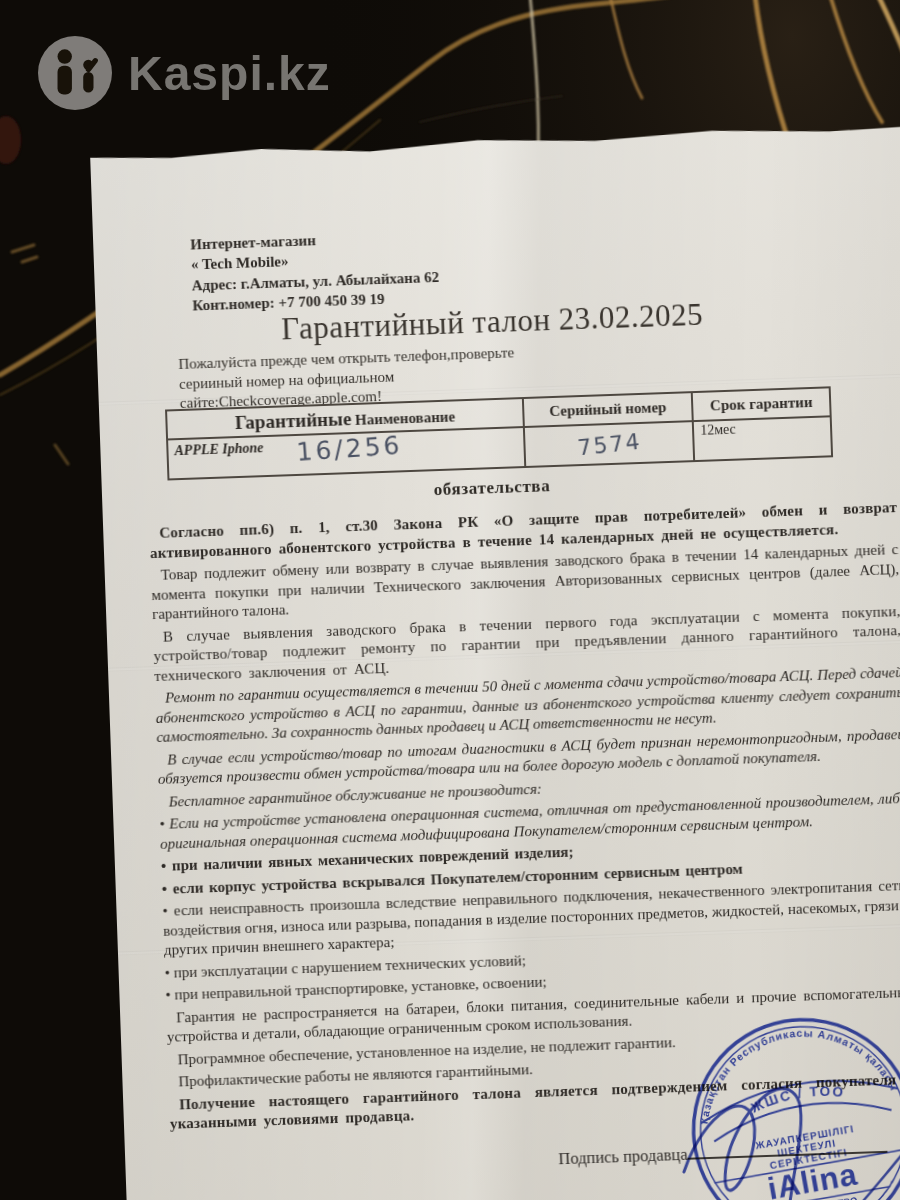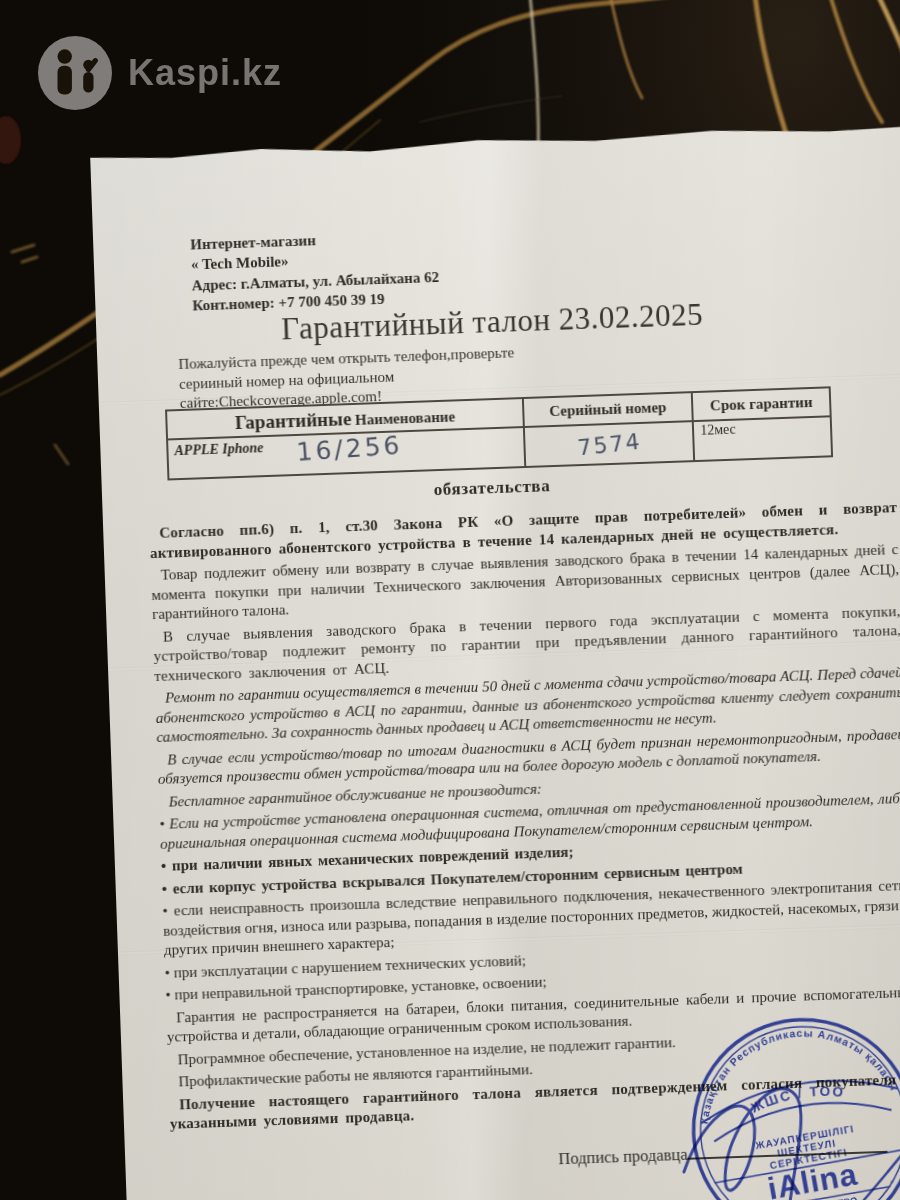--- a/index.html
+++ b/index.html
@@ -4,21 +4,21 @@
 <style>
   html,body{margin:0;padding:0;background:#000;}
   .stage{position:relative;width:900px;height:1200px;overflow:hidden;background:#0d0a07;
          font-family:"Liberation Serif",serif;}
 
   
   .marble{position:absolute;inset:0;z-index:0;}
 
   
   .kaspi{position:absolute;left:38px;top:36px;z-index:6;display:flex;align-items:center;gap:16px;}
-  .kaspi-text{font-family:"Liberation Sans",sans-serif;font-weight:bold;font-size:36px;
+  .kaspi-text{font-family:"Liberation Sans",sans-serif;font-weight:bold;font-size:48px;
               color:#8f8d89;opacity:.82;letter-spacing:1px;}
 
   
   .paper{position:absolute;left:90px;top:152px;width:902px;height:1160px;
          transform:rotate(-2deg);transform-origin:0 0;z-index:2;
          background:linear-gradient(158deg,#eae8e2 0%,#e3e0d9 30%,#dedbd3 58%,#d6d2c9 100%);
          box-shadow:0 0 24px 4px rgba(0,0,0,.6);
          clip-path:polygon(0 0.5%,9% 0.75%,19% 0.25%,31% 0.8%,43% 0.15%,56% 0.55%,69% 0.05%,82% 0.45%,100% 0.05%,100% 100%,0 100%);}
   .sheen{position:absolute;inset:0;pointer-events:none;
          background:linear-gradient(93deg,rgba(0,0,0,.05) 0%,rgba(0,0,0,0) 36%,rgba(255,255,255,.12) 41.5%,rgba(0,0,0,.03) 47%,rgba(0,0,0,0) 70%,rgba(0,0,0,.06) 100%);}

